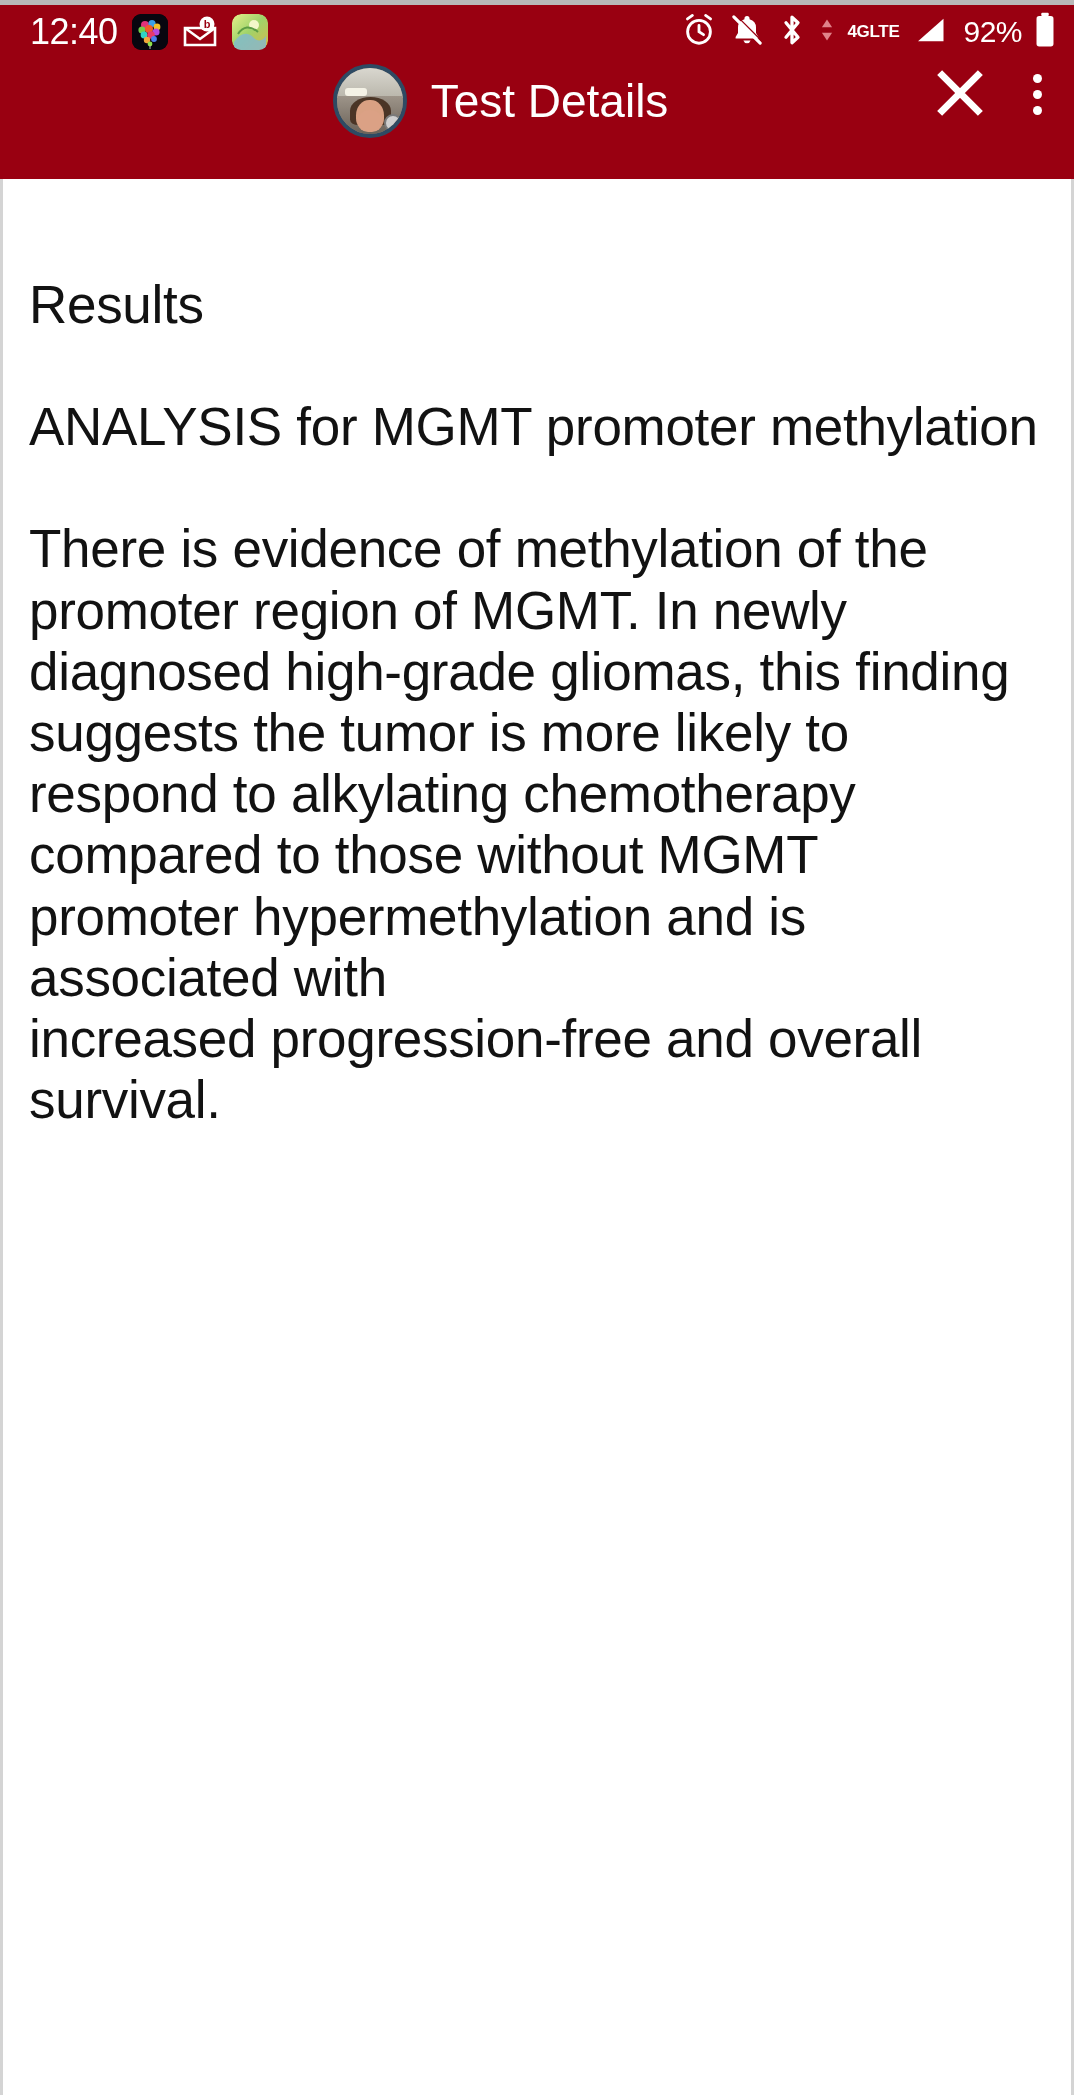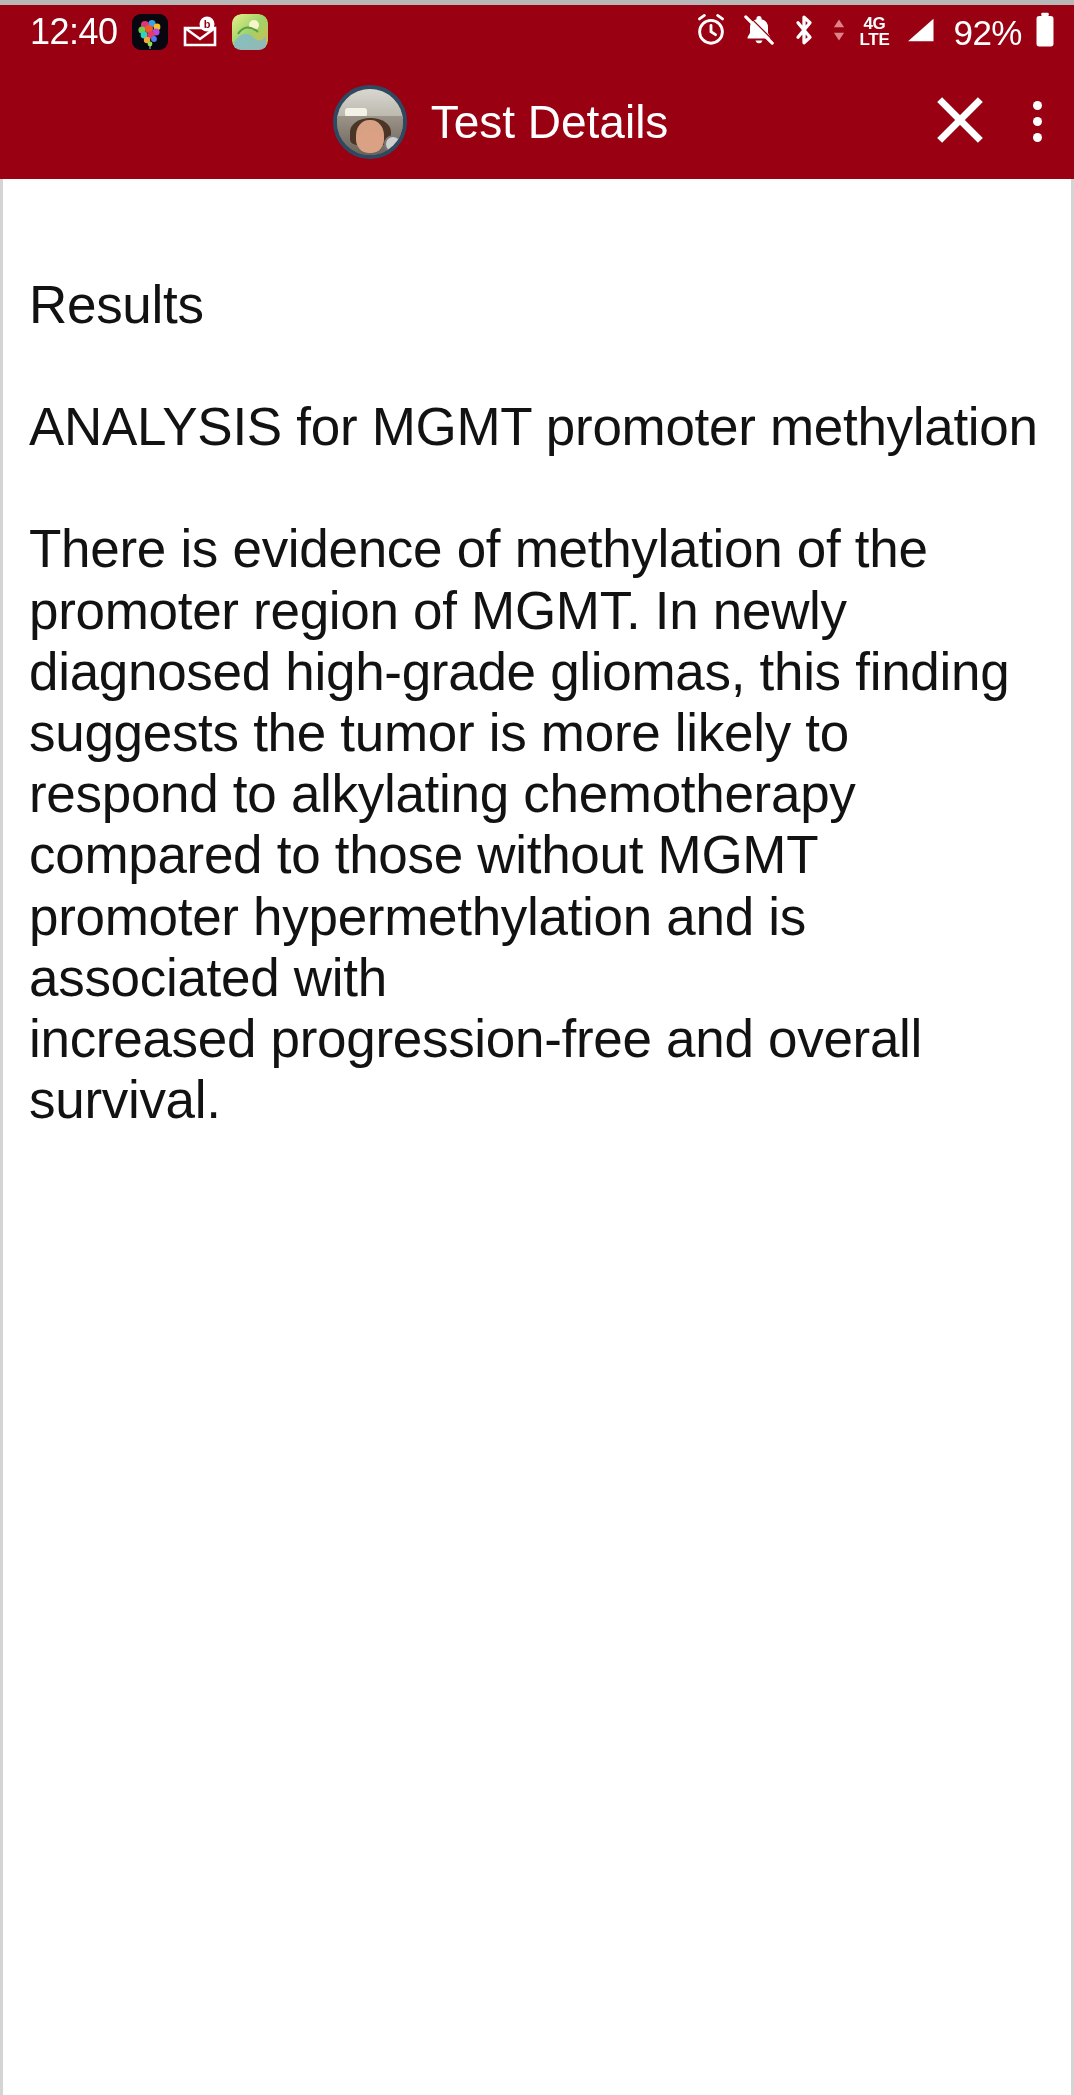--- a/index.html
+++ b/index.html
@@ -75,45 +75,44 @@
   .notif-mail {
     background: transparent;
     border-radius: 0;
   }
 
   
   .sysicon { display: block; flex: 0 0 auto; }
 
   .lte-block {
     display: flex;
-    flex-direction: column;
     align-items: center;
     justify-content: center;
     line-height: 0.92;
     color: #ffffff;
     font-size: 17px;
     font-weight: 700;
     letter-spacing: -0.3px;
   }
 
   #battery-pct {
     color: #ffffff;
-    font-size: 35px;
+    font-size: 30px;
     font-weight: 400;
     letter-spacing: -0.5px;
     line-height: 1;
     margin-left: 2px;
   }
 
   
   #app-bar {
     height: 115px;
     background: #990011;
     display: flex;
-    align-items: center;
+    align-items: flex-start;
     padding: 0 22px 0 42px;
     flex: 0 0 auto;
     gap: 32px;
   }
   #app-bar-center {
     display: flex;
     align-items: center;
     gap: 24px;
     margin-left: auto;
     margin-right: auto;

